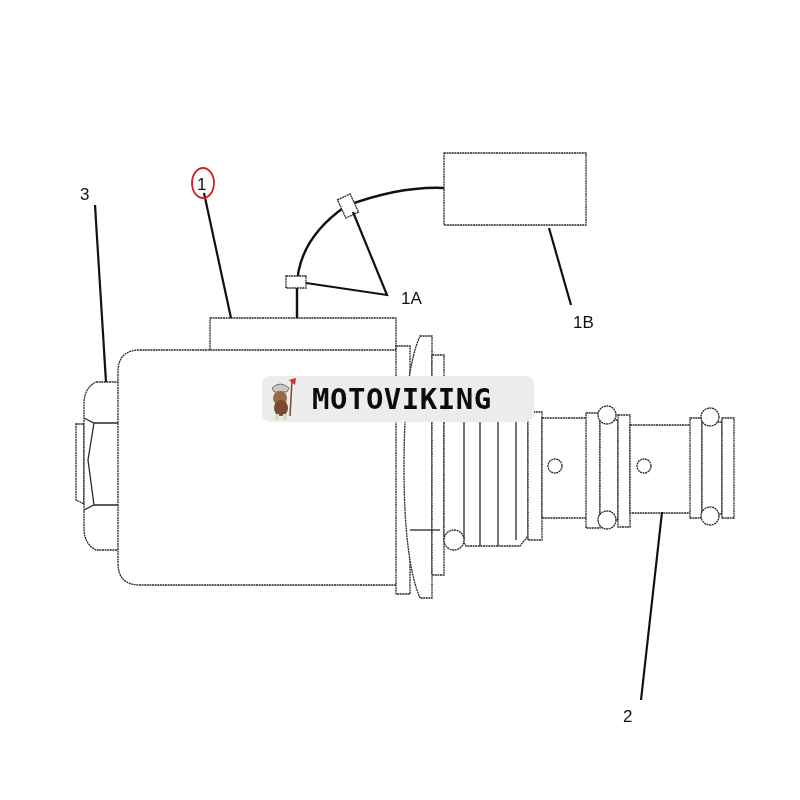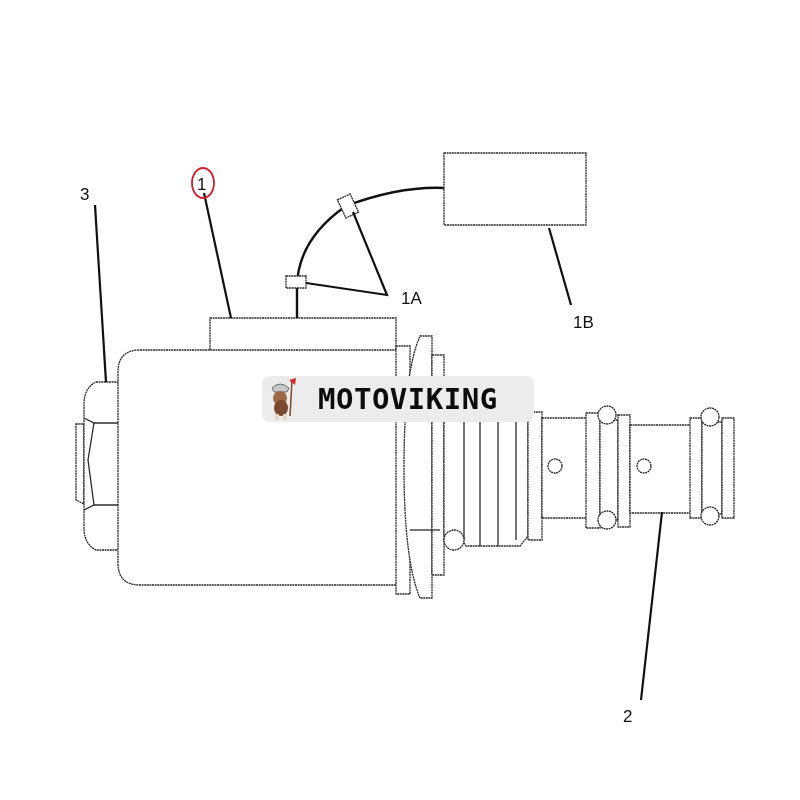--- a/index.html
+++ b/index.html
@@ -6,21 +6,21 @@
     body { width: 800px; height: 800px; position: relative; overflow: hidden; font-family: "Liberation Sans", sans-serif; }
     #canvas { position: absolute; left: 0; top: 0; width: 800px; height: 800px; }
     .part { fill: #ffffff; stroke: #2a2a2a; stroke-width: 1.3; stroke-dasharray: 2 0.6; }
     .solid { fill: none; stroke: #2a2a2a; stroke-width: 1.3; }
     .leader { fill: none; stroke: #111111; stroke-width: 2.2; }
     .wire { fill: none; stroke: #111111; stroke-width: 2.4; }
     .label { font-family: "Liberation Sans", sans-serif; font-size: 17px; fill: #111111; }
     .callout-circle { fill: none; stroke: #d0202a; stroke-width: 1.8; }
     .wm-box { position: absolute; left: 262px; top: 376px; width: 272px; height: 46px; background: #ececec; border-radius: 8px; display: flex; align-items: center; }
     .wm-logo { width: 44px; height: 46px; position: relative; }
-    .wm-text { font-family: "DejaVu Sans Mono", monospace; font-weight: bold; font-size: 29px; color: #0c0c0c; letter-spacing: 0.5px; margin-left: 12px; }
+    .wm-text { font-family: "DejaVu Sans Mono", monospace; font-weight: bold; font-size: 29px; color: #0c0c0c; letter-spacing: 0.5px; margin-left: 6px; }
   </style>
 </head>
 <body>
 
 <svg id="canvas" viewBox="0 0 800 800" xmlns="http://www.w3.org/2000/svg">
 
   <g>
     <path class="part" d="M 76 424 L 84 424 L 84 504 L 76 500 Z"></path>
     <path class="part" d="M 96 382 L 120 382 L 120 550 L 96 550 Q 84 544 84 528 L 84 404 Q 84 388 96 382 Z"></path>
     <path class="solid" d="M 84 418 L 94 423 L 120 423"></path>

